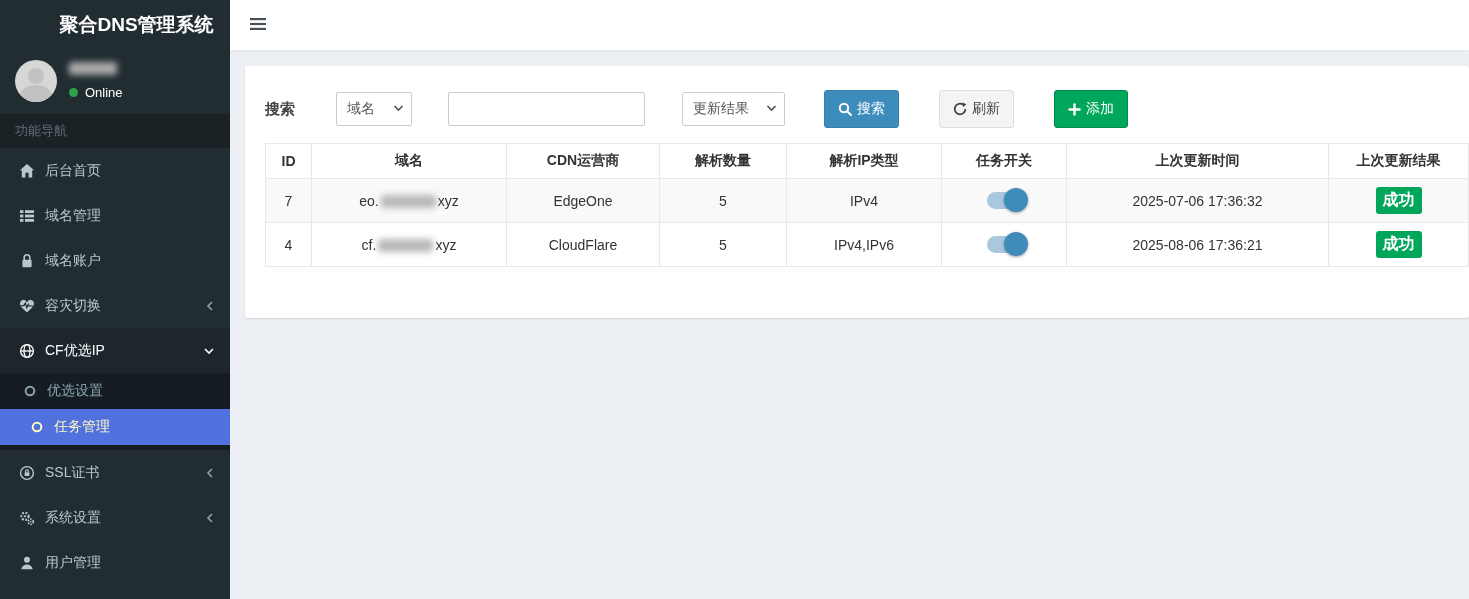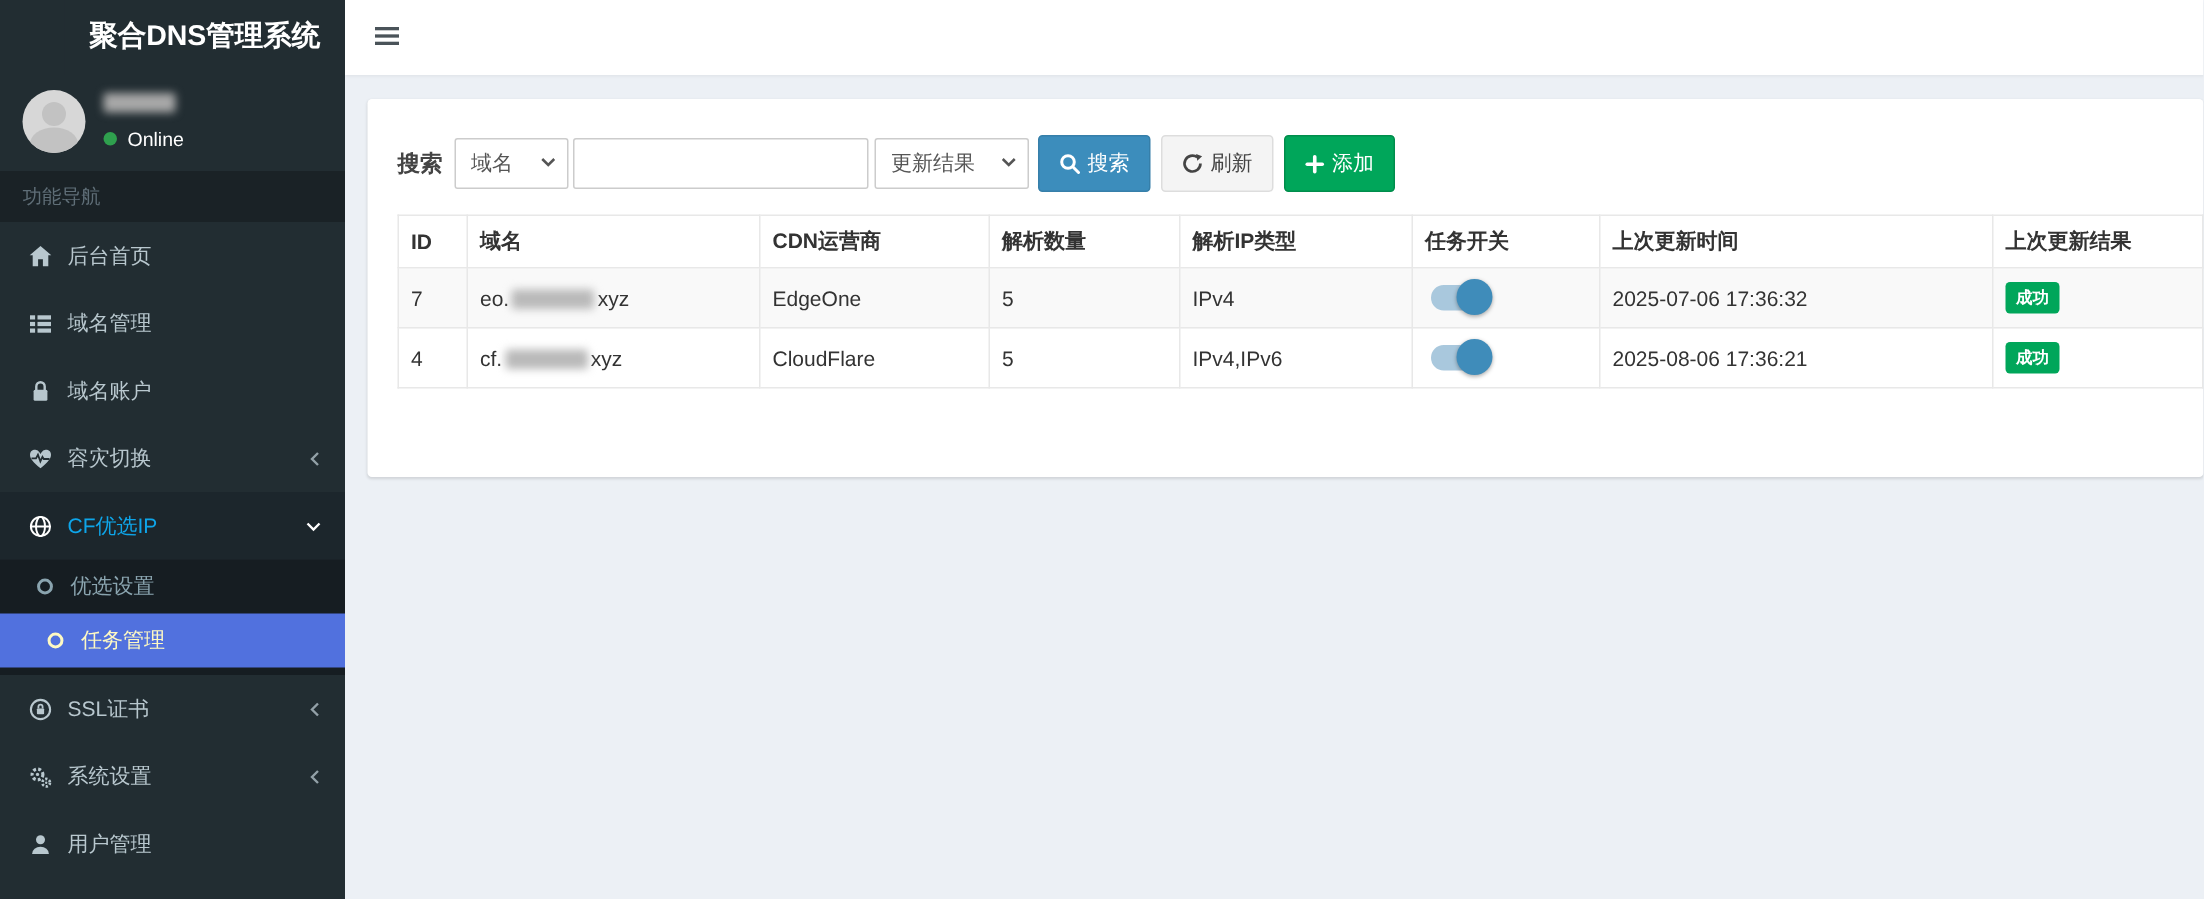--- a/index.html
+++ b/index.html
@@ -16,60 +16,60 @@
   .user-info { margin-left:12px; }
   .redact { display:inline-block; background:#b9b9b9; filter:blur(3px); border-radius:2px; }
   .user-name-redact { width:48px; height:13px; margin-bottom:7px; background:#a8a8a8; }
   .online-row { display:flex; align-items:center; color:#fff; font-size:13px; }
   .dot { width:9px; height:9px; border-radius:50%; background:#2fa04e; margin-right:7px; }
   .nav-header { height:34px; line-height:34px; padding-left:15px; background:#1a2226; color:#5f6e77; font-size:13px; }
   .nav-item { height:45px; display:flex; align-items:center; padding:0 15px 0 18px; color:#b8c7ce; cursor:pointer; }
   .nav-item .mi { width:18px; margin-right:9px; display:flex; justify-content:center; color:#b8c7ce; flex:0 0 auto; }
   .nav-item .lbl { flex:1; }
   .nav-item .chev { color:#93a1a8; display:flex; }
-  .group-open > .nav-item { background:#1c262c; color:#0ea5e9; }
+  .group-open > .nav-item { background:#1c262c; color:#ffffff; }
   .group-open > .nav-item .mi { color:#fff; }
   .submenu { background:#161d22; padding-bottom:5px; }
   .sub-item { height:36px; display:flex; align-items:center; padding-left:22px; color:#8aa4af; cursor:pointer; }
   .sub-item .mi { width:16px; margin-right:9px; display:flex; justify-content:center; }
   .sub-item.active { background:#5171de; color:#fef9c3;padding-left:29px; }
 
   
   .main { margin-left:230px; height:599px; }
   .navbar { height:50px; background:#fff; display:flex; align-items:center; padding-left:14px; box-shadow:0 1px 2px rgba(0,0,0,0.05); }
   .burger { background:none; border:none; cursor:pointer; display:flex; padding:6px; }
   .content { padding:16px 0 0 15px; }
   .card { background:#fff; border-radius:3px; box-shadow:0 1px 2px rgba(0,0,0,0.12); min-height:252px; padding:24px 0 25px 20px; }
 
   
-  .toolbar { display:flex; align-items:center; margin-bottom:15px; }
+  .toolbar { display:flex; align-items:center; margin-bottom:15px;gap:33px; }
   .search-label { font-weight:bold; font-size:15px; color:#444; margin-right:8px; }
   .fake-select { position:relative; height:34px; border:1px solid #ccc; border-radius:2px; background:#fff; color:#555; display:flex; align-items:center; padding:0 26px 0 10px; cursor:pointer; }
   .fake-select .sel-chev { position:absolute; right:7px; top:11px; color:#555; display:flex; }
   .sel-field { width:76px; margin-right:3px; }
   .sel-result { width:103px; margin:0 6px 0 4px; }
   .kw-input { width:197px; height:34px; border:1px solid #ccc; border-radius:2px; padding:0 8px; font-size:14px; font-family:inherit; }
   .btn { height:38px; border-radius:3px; border:1px solid transparent; font-size:14px; font-family:inherit; display:flex; align-items:center; padding:0 13px; cursor:pointer; margin-right:7px; }
   .btn .bi { display:flex; margin-right:5px; }
   .btn-primary { background:#3c8dbc; border-color:#367fa9; color:#fff; }
   .btn-default { background:#f4f4f4; border-color:#ddd; color:#444; }
   .btn-success { background:#00a65a; border-color:#008d4c; color:#fff; }
 
   
   table { border-collapse:collapse; width:100%; }
-  th,td { border:1px solid #e8e8e8; text-align:left; font-size:14px; }
+  th,td { border:1px solid #e8e8e8; text-align:center; font-size:14px; }
   th { padding:8px; height:35px; color:#333; font-weight:bold; }
   td { padding:8px; height:40px; vertical-align:middle; }
   tr.striped td { background:#f9f9f9; }
   .domain-redact { width:55px; height:13px; vertical-align:-2px; margin:0 2px; }
 
   .toggle { position:relative; display:inline-block; width:38px; height:17px; border-radius:9px; background:#a9c8dd; vertical-align:middle; cursor:pointer; margin-left:4px; }
   .toggle .knob { position:absolute; right:-3px; top:-4px; width:24px; height:24px; border-radius:50%; background:#3f8cba; box-shadow:0 1px 3px rgba(0,0,0,0.35); }
 
-  .badge-success { display:inline-block; background:#00a65a; color:#fff; font-size:11px; font-weight:bold; padding:3px 7px; border-radius:3px; }
+  .badge-success { display:inline-block; background:#00a65a; color:#fff; font-size:16px; font-weight:bold; padding:3px 7px; border-radius:3px; }
 
   .summary { margin-top:18px; color:#333; }
 </style>
 </head>
 <body>
 
 <div class="sidebar">
   <div class="logo">聚合DNS管理系统</div>
 
   <div class="user-panel">

